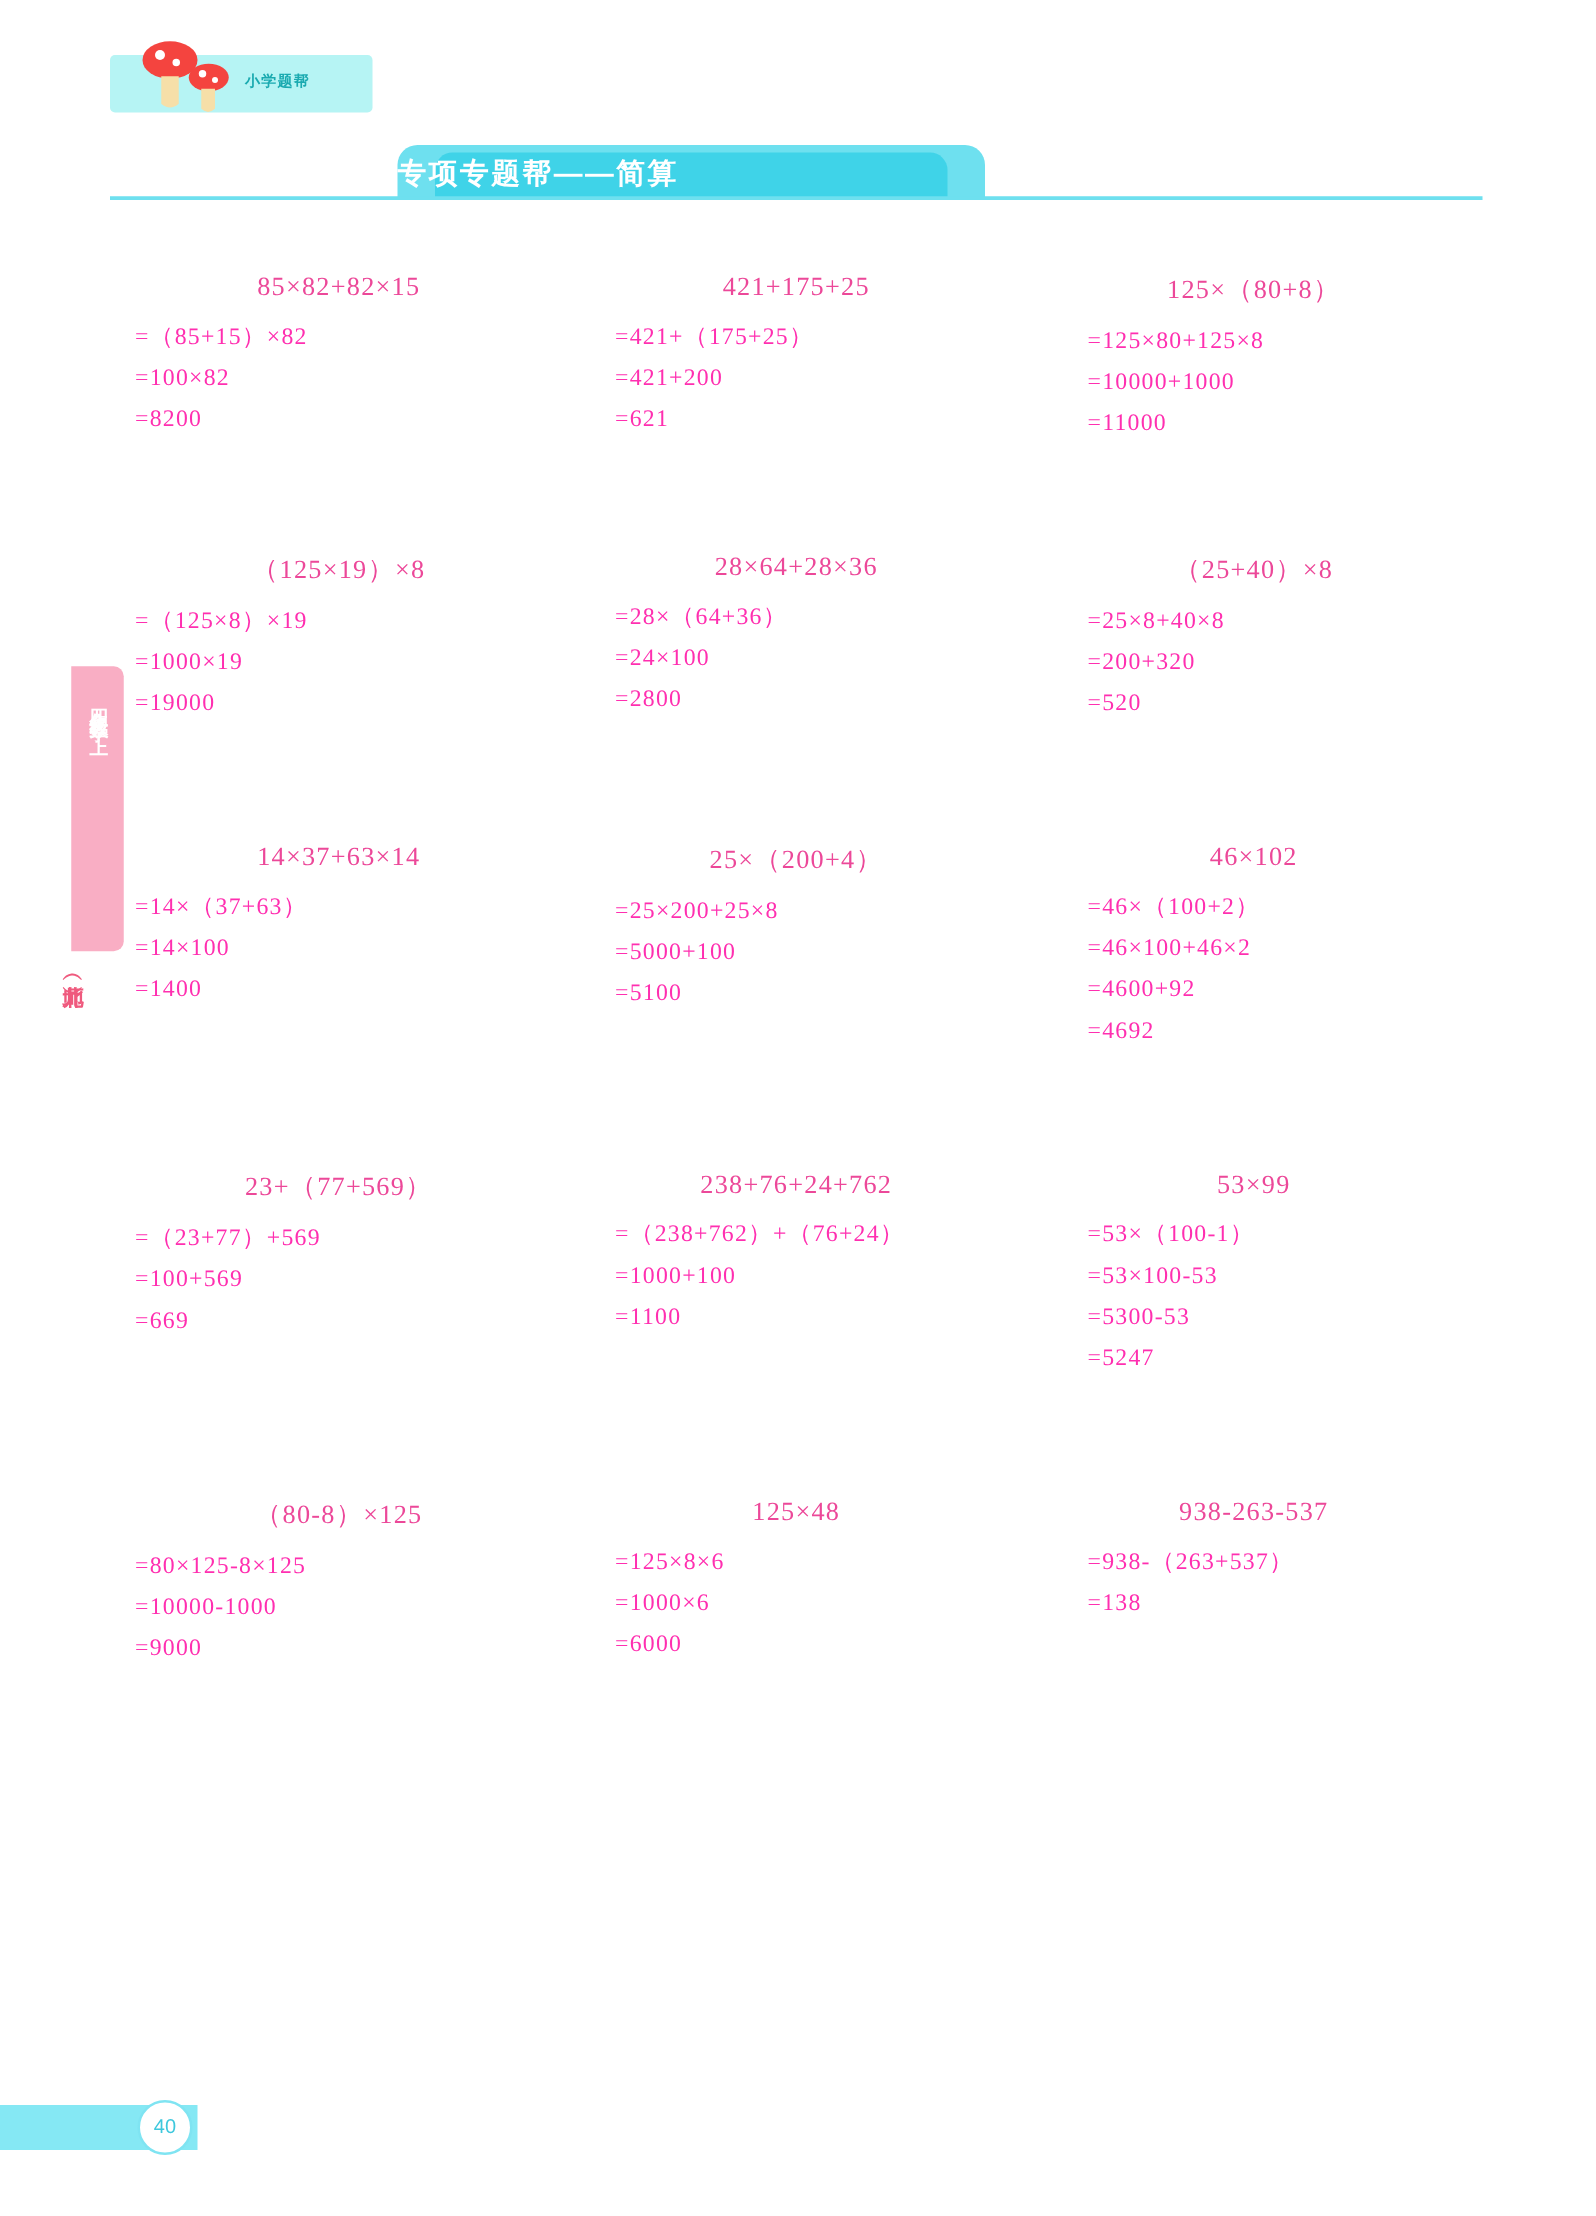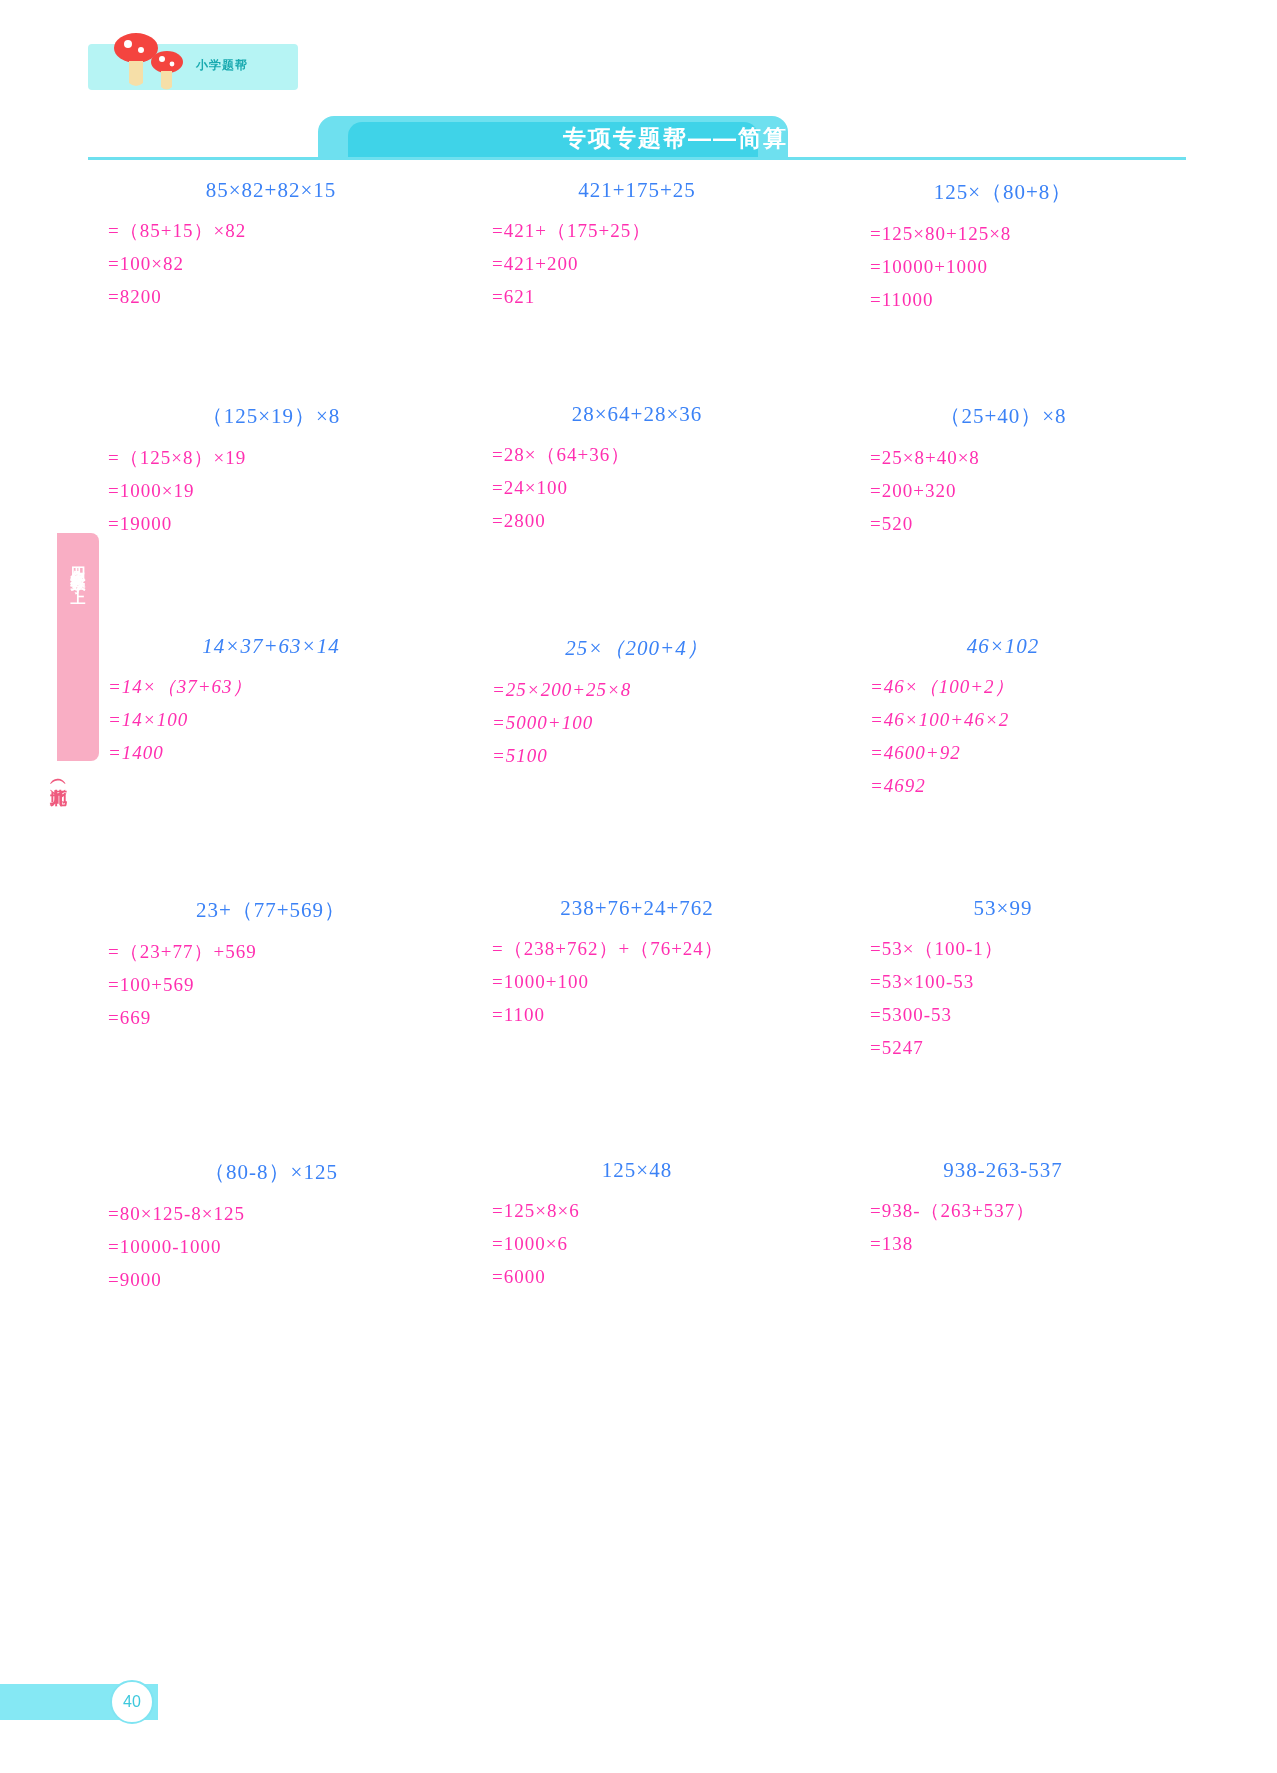--- a/index.html
+++ b/index.html
@@ -71,21 +71,21 @@
     background: #3fd3e8;
     border-radius: 14px 14px 0 0;
   }
   .title-text {
     position: absolute;
     left: 0;
     top: 0;
     width: 470px;
     height: 42px;
     line-height: 44px;
-    text-align: right;
+    text-align: left;
     font-family: "Liberation Sans", sans-serif;
     font-size: 23px;
     font-weight: bold;
     color: #ffffff;
     letter-spacing: 2px;
   }
   .title-rule {
     position: absolute;
     left: 88px;
     top: 157px;
@@ -177,43 +177,44 @@
     width: 1100px;
   }
   .cell {
     width: 366px;
     box-sizing: border-box;
     padding: 0 10px;
   }
   .q {
     text-align: center;
     font-size: 21px;
-    color: #3b82f6;
+    color: #ec4899;
     letter-spacing: 1px;
     margin-bottom: 11px;
     white-space: nowrap;
+    margin-top: 39px;
   }
   .steps {
     padding-left: 8px;
   }
   .step {
     font-size: 19px;
     color: #ff2fb0;
     letter-spacing: 1px;
     line-height: 33px;
     white-space: nowrap;
   }
   
   .cell.c0 .steps { padding-left: 10px; }
   .cell.c1 .steps { padding-left: 28px; }
   .cell.c2 .steps { padding-left: 40px; }
 
   .row-h1 { height: 224px; }
   .row-h2 { height: 232px; }
-  .row-h3 { height: 262px; font-style: italic; }
+  .row-h3 { height: 262px; }
   .row-h4 { height: 262px; }
   .row-h5 { height: 240px; }
 </style>
 </head>
 <body>
 
 <div class="top-band"></div>
 <svg class="mushrooms" viewBox="0 0 80 62">
   <ellipse cx="26" cy="20" rx="22" ry="15" fill="#f4443f"></ellipse>
   <circle cx="18" cy="16" r="4" fill="#ffffff"></circle>

